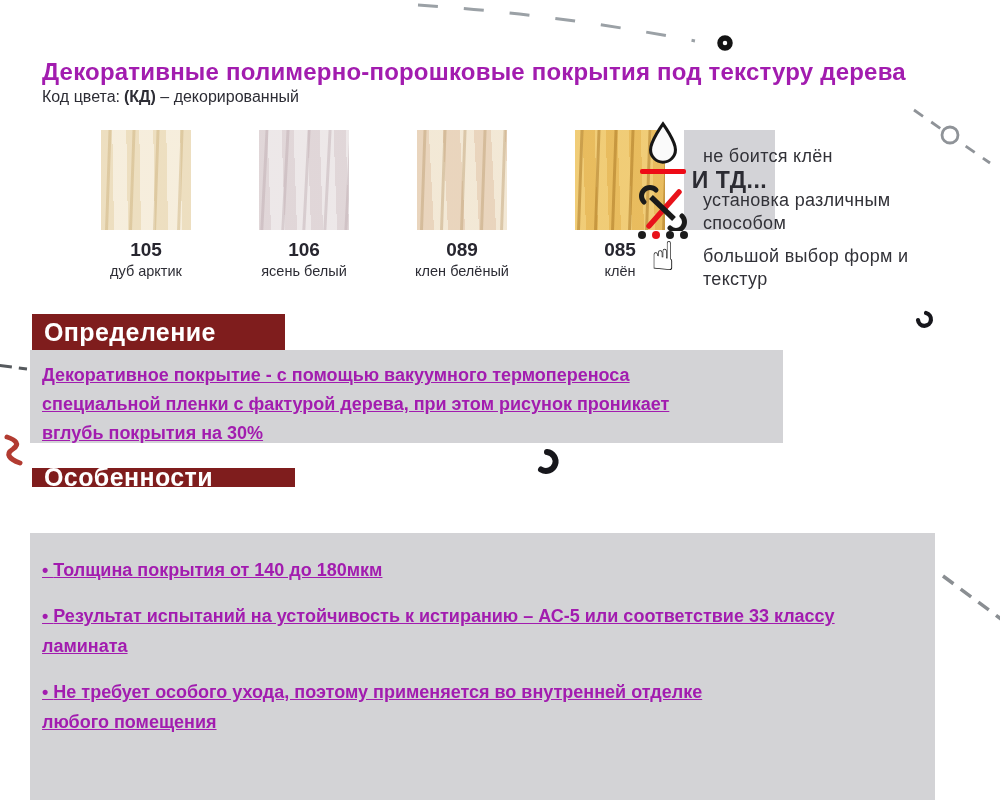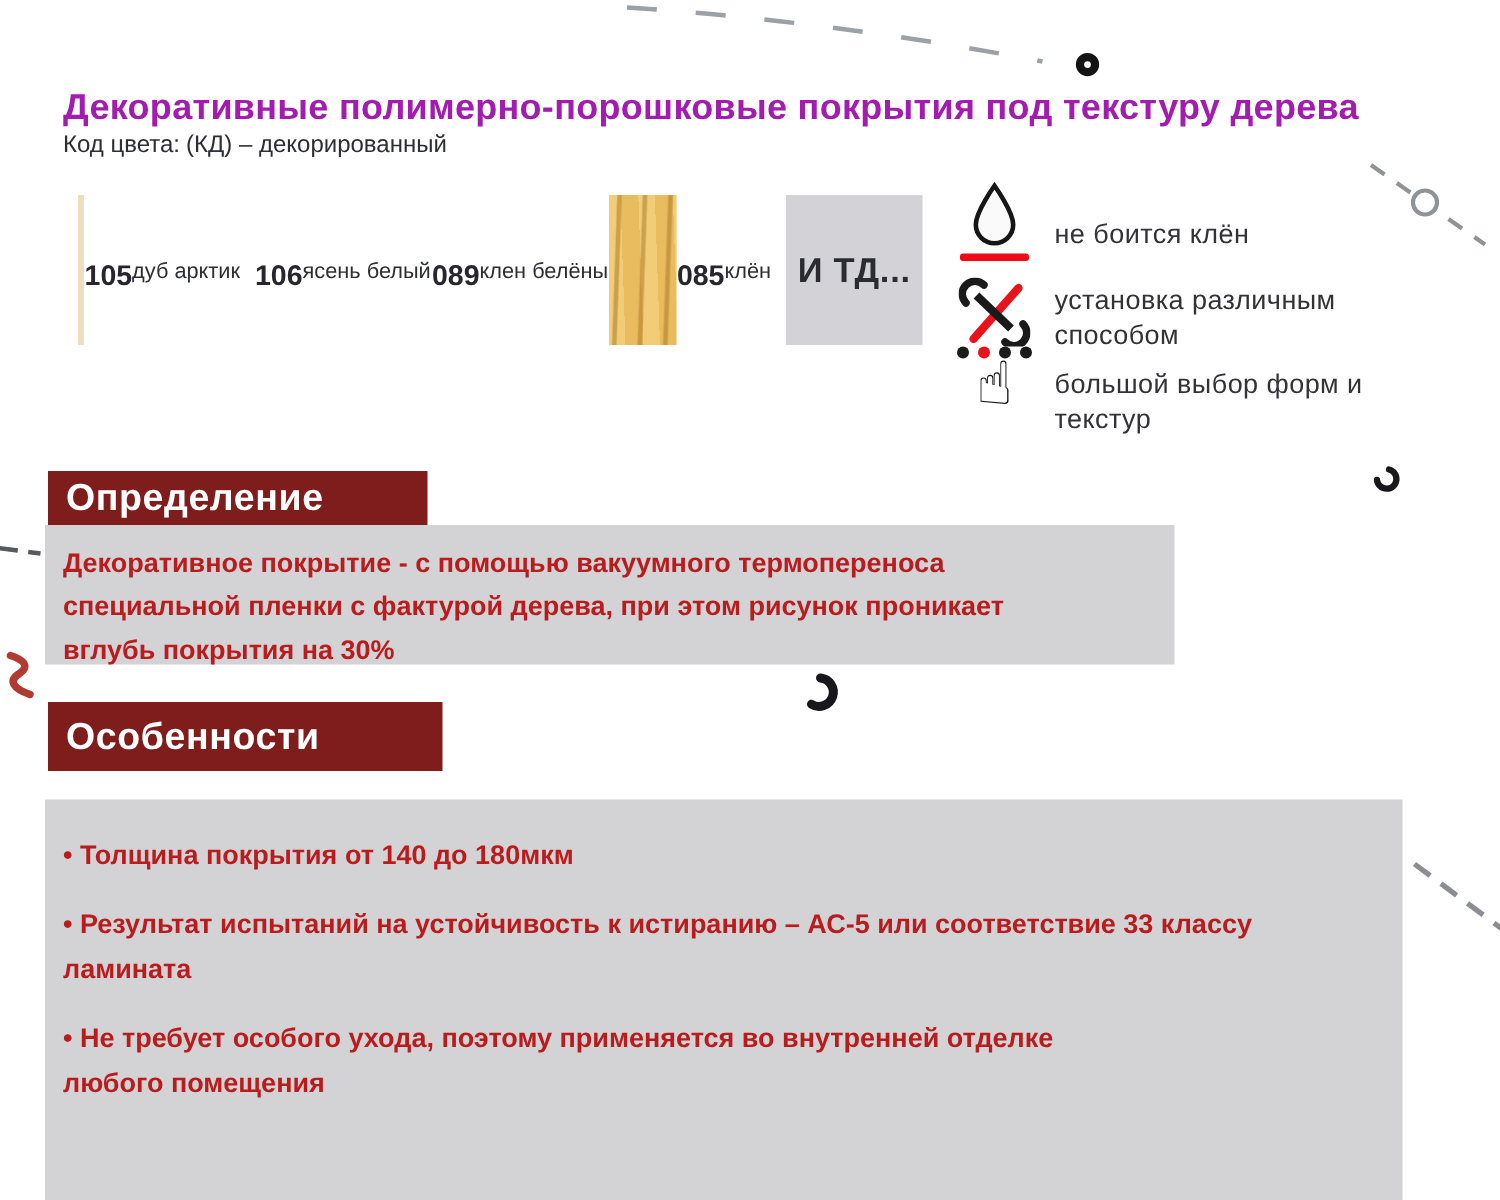--- a/index.html
+++ b/index.html
@@ -5,26 +5,26 @@
   * { margin:0; padding:0; box-sizing:border-box; }
   html,body { width:1000px; height:800px; background:#ffffff; }
   body { font-family:"Liberation Sans", sans-serif; color:#2a2a33; position:relative; overflow:hidden; }
   .stage { position:absolute; inset:0; width:1000px; height:800px; }
 
   .deco-layer { position:absolute; inset:0; pointer-events:none; }
 
   
   .title { position:absolute; left:42px; top:58px; font-size:24px; font-weight:700; color:#a21caf; letter-spacing:.2px; white-space:nowrap; }
   .subtitle { position:absolute; left:42px; top:88px; font-size:16px; color:#2d2d35; }
-  .subtitle b { font-weight:400; }
+  .subtitle b { font-weight:700; }
   .subtitle span { margin-right:4px; }
 
   
   .swatch-row { position:absolute; left:52px; top:130px; display:flex; gap:10px; }
-  .swatch-card { width:108px; display:flex; flex-direction:row; align-items:center; }
+  .swatch-card { width:108px; display:flex; flex-direction:column; align-items:center;margin-left:40px; }
   .swatch { width:90px; height:100px; }
   .tex-105 { background-color:#f3e8d1;
     background-image:
       repeating-linear-gradient(92deg, rgba(203,175,122,0) 0 7px, rgba(203,175,122,.45) 8px 10px, rgba(203,175,122,0) 11px 24px),
       repeating-linear-gradient(89deg, rgba(231,213,175,.5) 0 13px, rgba(255,255,255,.25) 13px 27px); }
   .tex-106 { background-color:#e9e2e3;
     background-image:
       repeating-linear-gradient(93deg, rgba(186,167,172,0) 0 6px, rgba(186,167,172,.42) 7px 9px, rgba(186,167,172,0) 10px 21px),
       repeating-linear-gradient(88deg, rgba(214,200,203,.45) 0 12px, rgba(255,255,255,.2) 12px 26px); }
   .tex-089 { background-color:#ecdfc8;
@@ -52,22 +52,22 @@
   .b3 .label { padding-top:14px; }
   .drop-underline { width:46px; height:5px; background:#ee0b16; border-radius:2px; margin-top:3px; }
   .dots { display:flex; gap:6px; margin-bottom:0; }
   .dot-i { width:8px; height:8px; border-radius:50%; background:#1c1c1c; }
   .dot-red { background:#e8131b; }
   .hand-glyph { font-family:"DejaVu Sans", sans-serif; font-size:40px; line-height:1; color:#141414; margin-top:-3px; }
 
   
   .sec-heading { position:absolute; background:#7f1d1d; color:#ffffff; font-weight:700; font-size:25px; letter-spacing:.4px; padding:0 12px; display:flex; align-items:center; }
   .h-def { left:32px; top:314px; width:253px; height:36px; }
-  .h-feat { left:32px; top:468px; width:263px; height:46px; }
-  .panel { position:absolute; background:#d3d3d6; color:#b91c1c; font-weight:700; }
+  .h-feat { left:32px; top:468px; width:263px; height:19px; }
+  .panel { position:absolute; background:#d3d3d6; color:#a21caf; font-weight:700;text-decoration:underline; }
   .p-def { left:30px; top:350px; width:753px; height:93px; padding:11px 40px 0 12px; font-size:18px; line-height:1.62; white-space:pre-line; }
   .p-feat { left:30px; top:505px; width:905px; height:270px; padding:22px 20px 16px 12px; font-size:18px;margin-top:28px; }
   .p-feat p { margin:0 0 15px 0; line-height:1.7; white-space:pre-line; }
   .p-feat p::before { content:"• "; }
 </style>
 </head>
 <body>
 
 <div class="stage">
 

